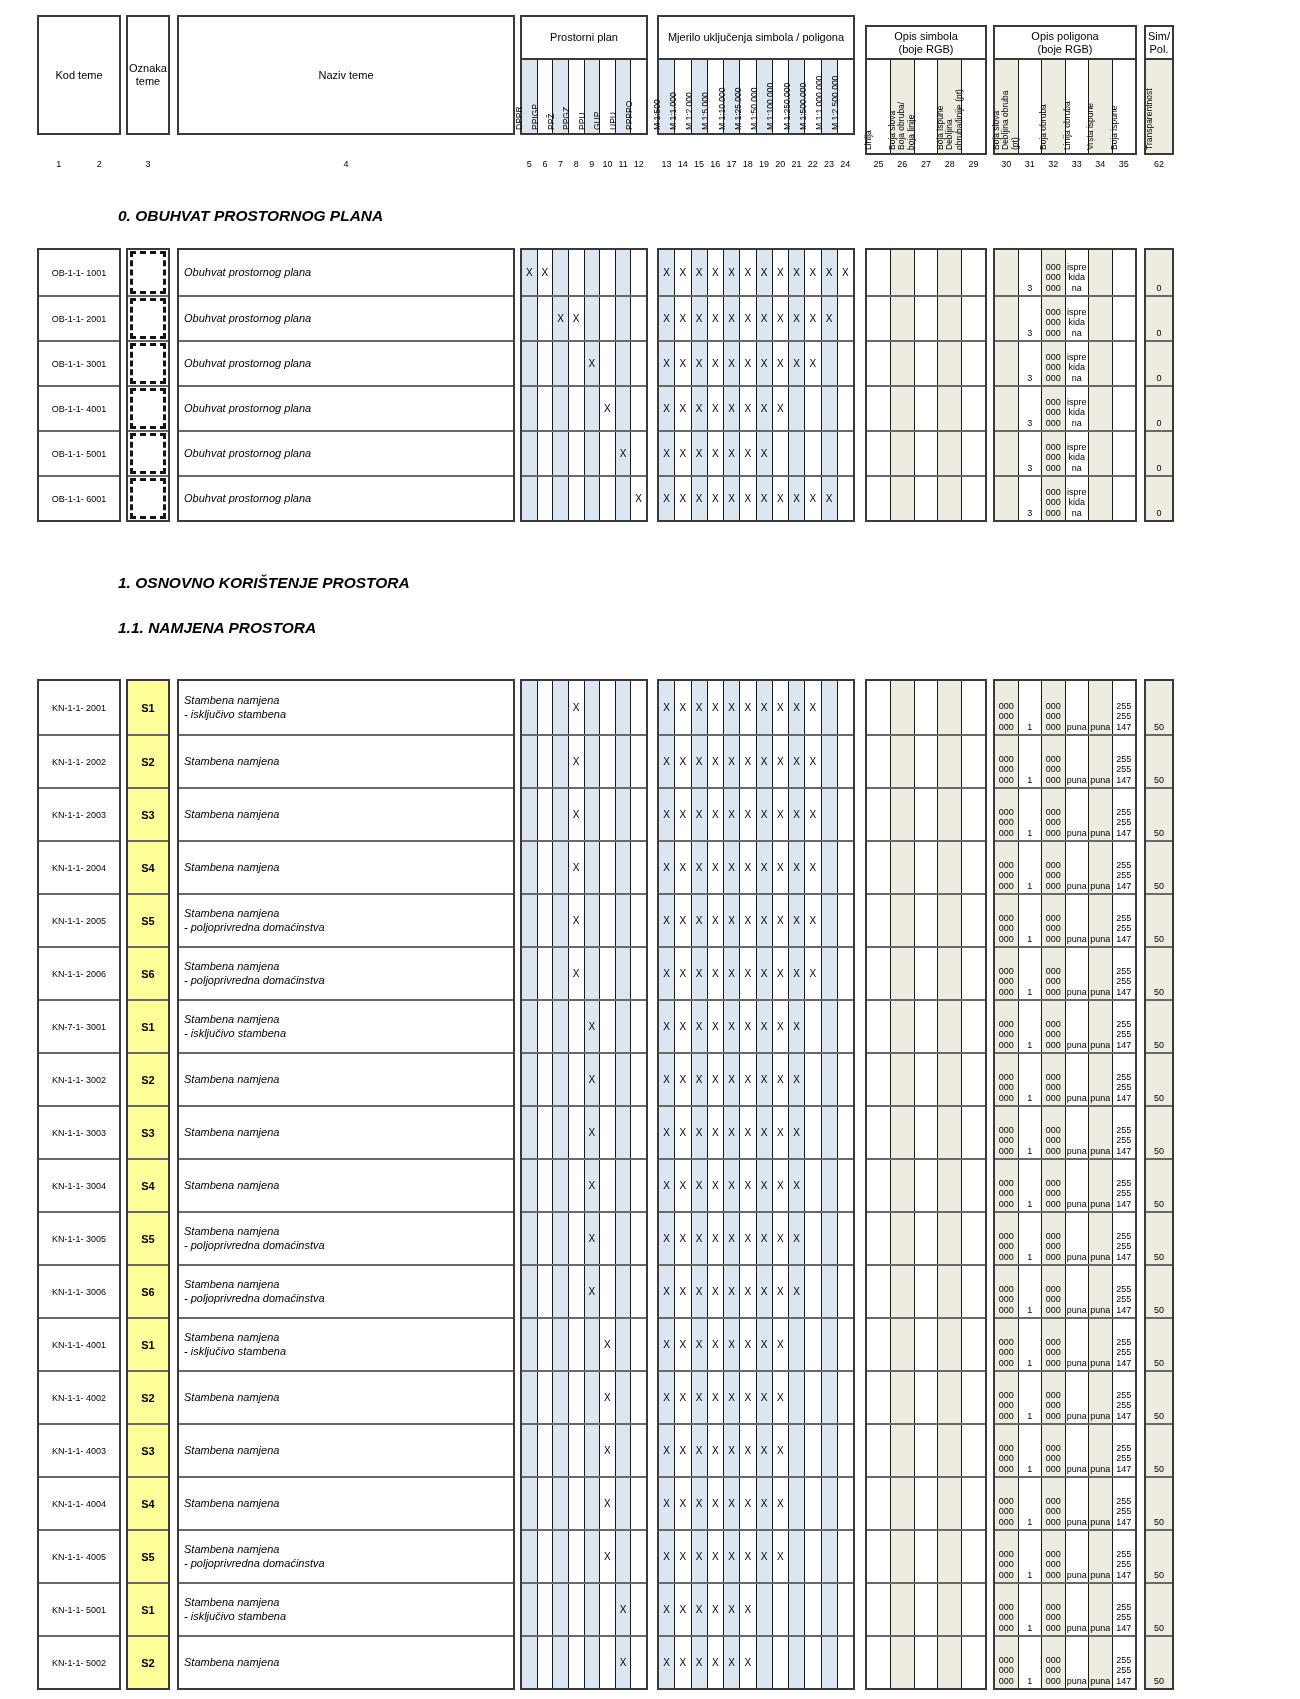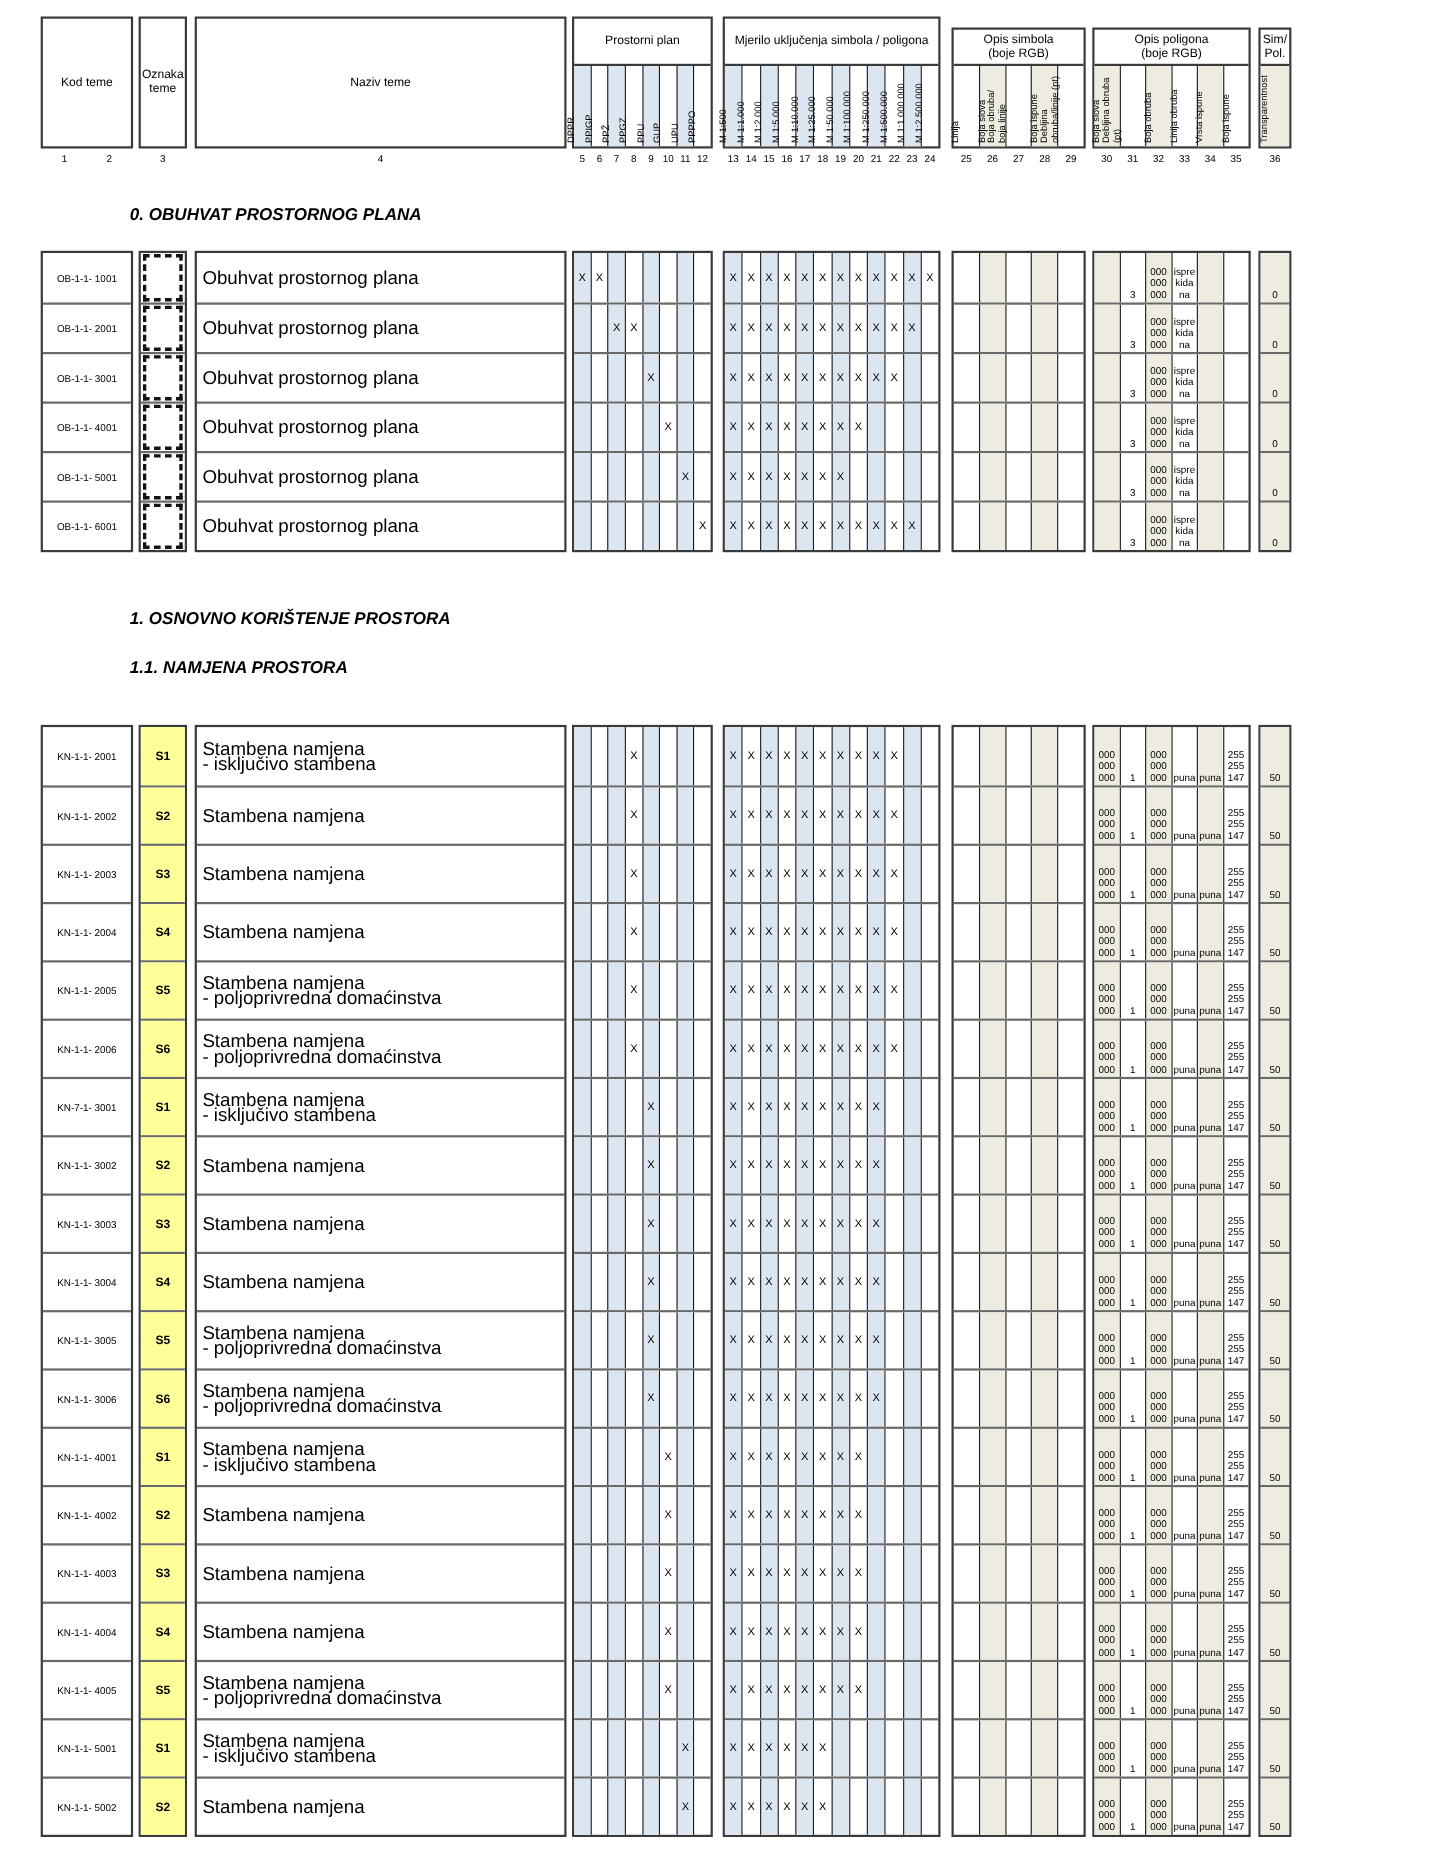--- a/index.html
+++ b/index.html
@@ -13,21 +13,21 @@
   .w-mjer{width:198px} .w-sim{width:122px} .w-pol{width:144px} .w-sp{width:30px}
   .ml5{margin-left:5px}.ml6{margin-left:6px}.ml7{margin-left:7px}.ml9{margin-left:9px}.ml10{margin-left:10px}
   .grp{border:2px solid #3a3a3a; background:#fff;}
 
   .blue{background:var(--blue,#dce6f1);}
   .tan{background:var(--tan,#eeece1);}
 
   
   .hrow{display:flex; align-items:flex-start;}
   .hbox{height:120px; display:flex;}
-  .hbox.short{height:110px; margin-top:10px;}
+  .hbox.short{height:130px; margin-top:10px;}
   .hbox.plain{align-items:center; justify-content:center; text-align:center;
               font-size:11px; line-height:13px; padding:2px;}
   .hgrp{flex-direction:column;}
   .hlabel{height:43px; border-bottom:2px solid #3a3a3a; display:flex; align-items:center;
           justify-content:center; font-size:11px; line-height:13px; text-align:center; white-space:pre-line;}
   .short .hlabel{height:33px;}
   .hcols{flex:1; display:flex;}
   .hsub{flex:1; position:relative;}
   .hsub + .hsub{border-left:1px solid #1a1a1a;}
   .vlab{position:absolute; bottom:3px; left:50%; transform-origin:0 100%;
@@ -43,21 +43,21 @@
   .bgrp{display:flex; flex-direction:column;}
   .trow{display:flex; position:relative; width:100%;}
   .trow + .trow{border-top:2px solid #696969;}
   .ob .trow{height:45px;}
   .kn .trow{height:53px;}
   .sub{flex:1; display:flex; align-items:center; justify-content:center;}
   .sub + .sub{border-left:1px solid #1a1a1a;}
   .xmark{font-size:10px;}
   .kodcell{width:100%; display:flex; align-items:center; justify-content:center; font-size:9px;}
   .nazcell{width:100%; display:flex; flex-direction:column; justify-content:center;
-           padding:2px 5px; font-size:17px; line-height:13.5px; white-space:pre-line;}
+           padding:2px 5px; font-size:11px; line-height:13.5px; white-space:pre-line;font-style:italic;}
   .yellowcell{width:100%; height:100%; background:var(--yellow,#ffff99); display:flex;
               align-items:center; justify-content:center; font-weight:bold; font-size:11px;}
   .dashbox{position:absolute; top:1px; bottom:1px; left:2px; right:2px; border:3px dashed #141414;}
   .valcell{align-items:flex-end; justify-content:center; padding-bottom:2px;
            font-size:9px; line-height:10.5px; white-space:pre-line; text-align:center;}
 
   
   .title{font-weight:bold; font-style:italic; font-size:15.5px; margin-left:81px;}
   .t0{margin-top:37px;} .t1{margin-top:52px;} .t11{margin-top:27px;}
   .t111{margin-top:29px; margin-left:81px; font-size:12.5px; font-weight:bold;}
@@ -252,21 +252,21 @@
         </div>
         <div class="ngrp w-pol ml6">
           <div class="nsub">30</div>
           <div class="nsub">31</div>
           <div class="nsub">32</div>
           <div class="nsub">33</div>
           <div class="nsub">34</div>
           <div class="nsub">35</div>
         </div>
         <div class="ngrp w-sp ml7">
-          <div class="nsub">36</div>
+          <div class="nsub">62</div>
         </div>
       </div>
     </div>
 
   <div class="title t0">0. OBUHVAT PROSTORNOG PLANA</div>
   <div id="ob">
       <div class="btable ob">
         <div class="grp bgrp w-kod">
           <div class="trow">
             <div class="kodcell">OB-1-1- 1001</div>

